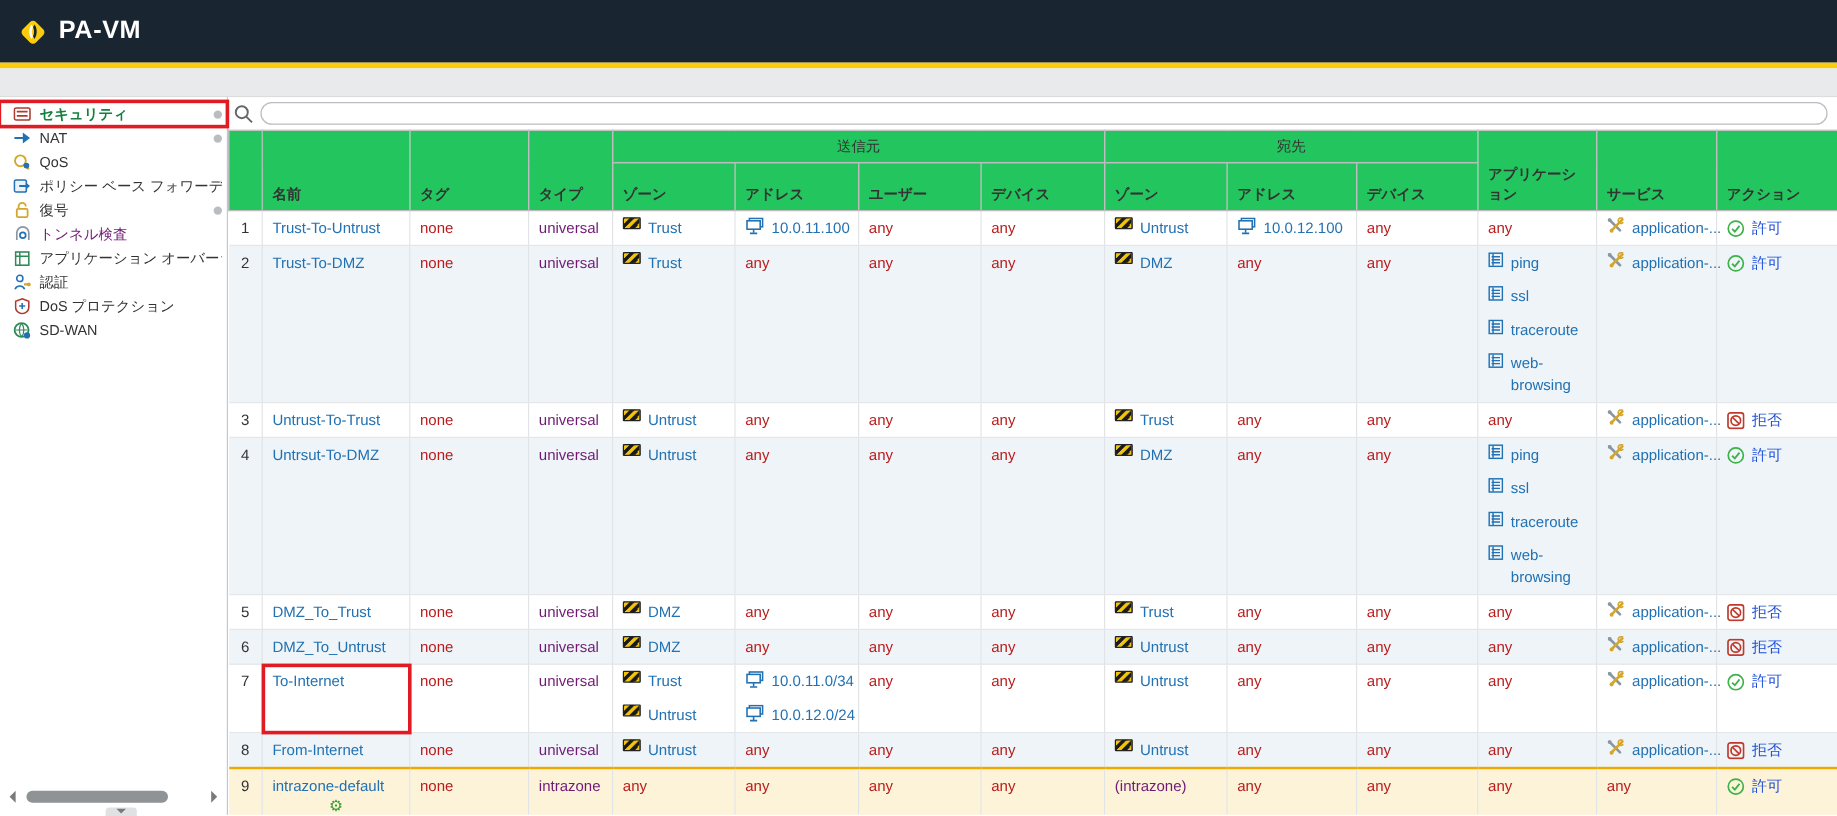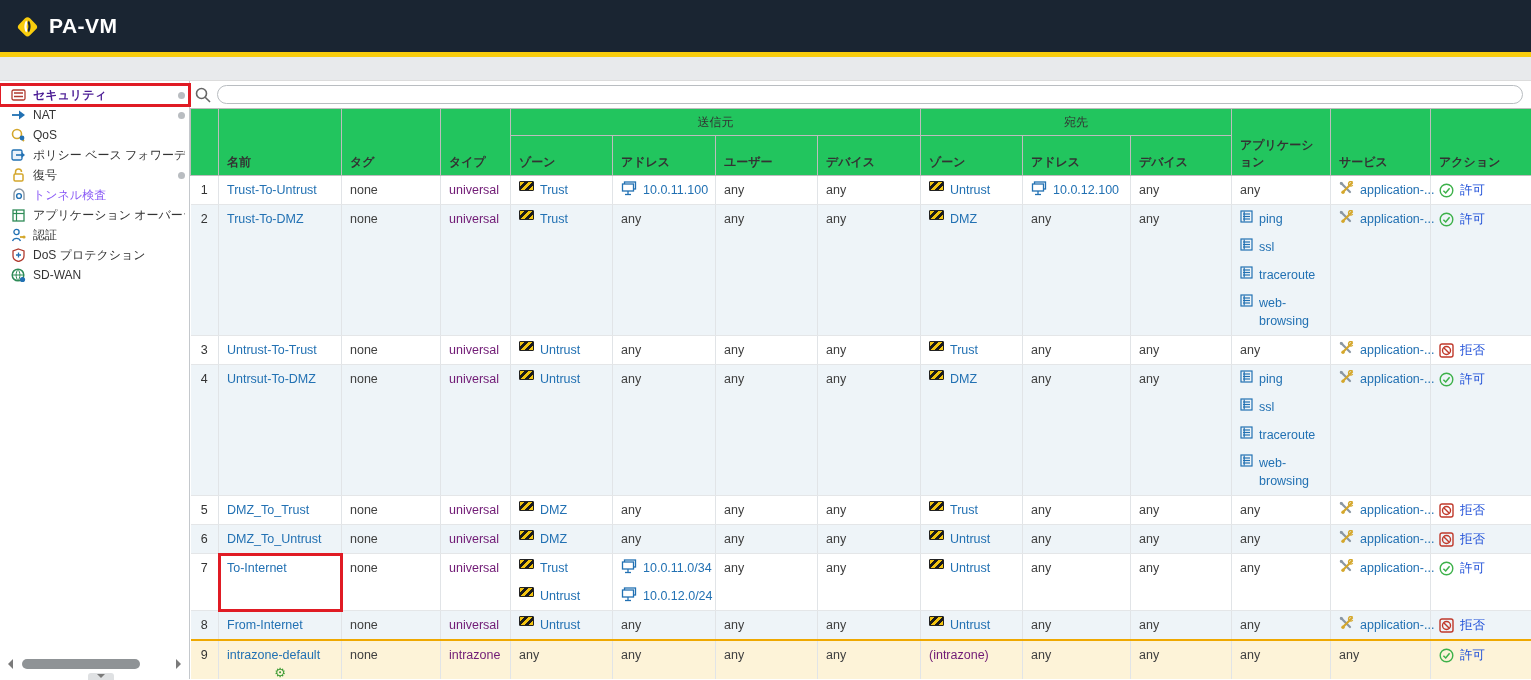--- a/index.html
+++ b/index.html
@@ -21,23 +21,23 @@
   .main { display:flex; height:598px; }
   .sidebar { width:190px; background:#fff; border-right:1px solid #c4c8cc; position:relative; flex:none; }
   .content { flex:1; overflow:hidden; }
 
   
   .side-list { padding-top:4px; }
   .side-item { display:flex; align-items:center; height:20px; padding:0 4px 0 10px;
                font-size:12px; color:#333; cursor:pointer; white-space:nowrap; overflow:hidden; }
   .side-item .s-icon { width:17px; height:15px; margin-right:6px; flex:none; display:inline-flex; align-items:center; justify-content:center; }
   .side-item .s-label { overflow:hidden; white-space:nowrap; flex:1; }
-  .side-item.muted .s-label { color:#8b5cf6; }
+  .side-item.muted .s-label { color:#701a75; }
   .side-item.selected { font-weight:bold; }
-  .side-item.selected .s-label { color:#4c1d95; }
+  .side-item.selected .s-label { color:#15803d; }
   .side-item.hl { outline:3px solid #e01b24; outline-offset:-1px; }
   .side-dot { width:7px; height:7px; border-radius:50%; background:#b9bdc1; flex:none; margin-left:4px; }
 
   
   .hscroll { position:absolute; bottom:8px; left:0; width:100%; height:14px;
              display:flex; align-items:center; }
   .hs-arrow { width:0; height:0; border:5px solid transparent; margin:0 3px; cursor:pointer; }
   .hs-left  { border-right-color:#7a7a7a; }
   .hs-right { border-left-color:#7a7a7a; }
   .hs-track { flex:1; height:12px; position:relative; }
@@ -60,21 +60,21 @@
   .rules thead tr.subrow th { height:40px; }
   .rules td { border-right:1px solid #e1e4e7; border-bottom:1px solid #e4e6e8;
               padding:5px 8px; vertical-align:top; line-height:18px; color:#333; }
   .rules td.num { text-align:center; padding:5px 2px; }
   tr.r-even td { background:#eef4f8; }
   tr.r-odd td  { background:#ffffff; }
   tr.r-def1 td { background:#fdf3d8; }
   tr.sep-top td { border-top:2px solid #efa800; }
 
   .lnk { color:#2271b3; text-decoration:none; cursor:pointer; }
-  .anyv { color:#404040; }
+  .anyv { color:#b91c1c; }
   .plainv { color:#701a75; }
   .stack { display:flex; margin-bottom:10px; gap:6px; }
   .stack:last-child { margin-bottom:0; }
   .zone-chip { display:inline-block; width:15px; height:10px; flex:none; border:1px solid #222;
      background:repeating-linear-gradient(135deg,#f2c40f 0 3px,#1a1a1a 3px 6px); border-radius:1px; }
   .cicon { flex:none; display:inline-flex; }
   .gear { color:#3f9c35; font-size:13px; line-height:13px; display:block; text-align:center;
           margin-top:2px; font-family:"DejaVu Sans",sans-serif; }
   td.name-box { outline:3px solid #e01b24; outline-offset:-2px; }
   .act { display:flex; align-items:center; gap:6px; color:#1d4ed8; }

